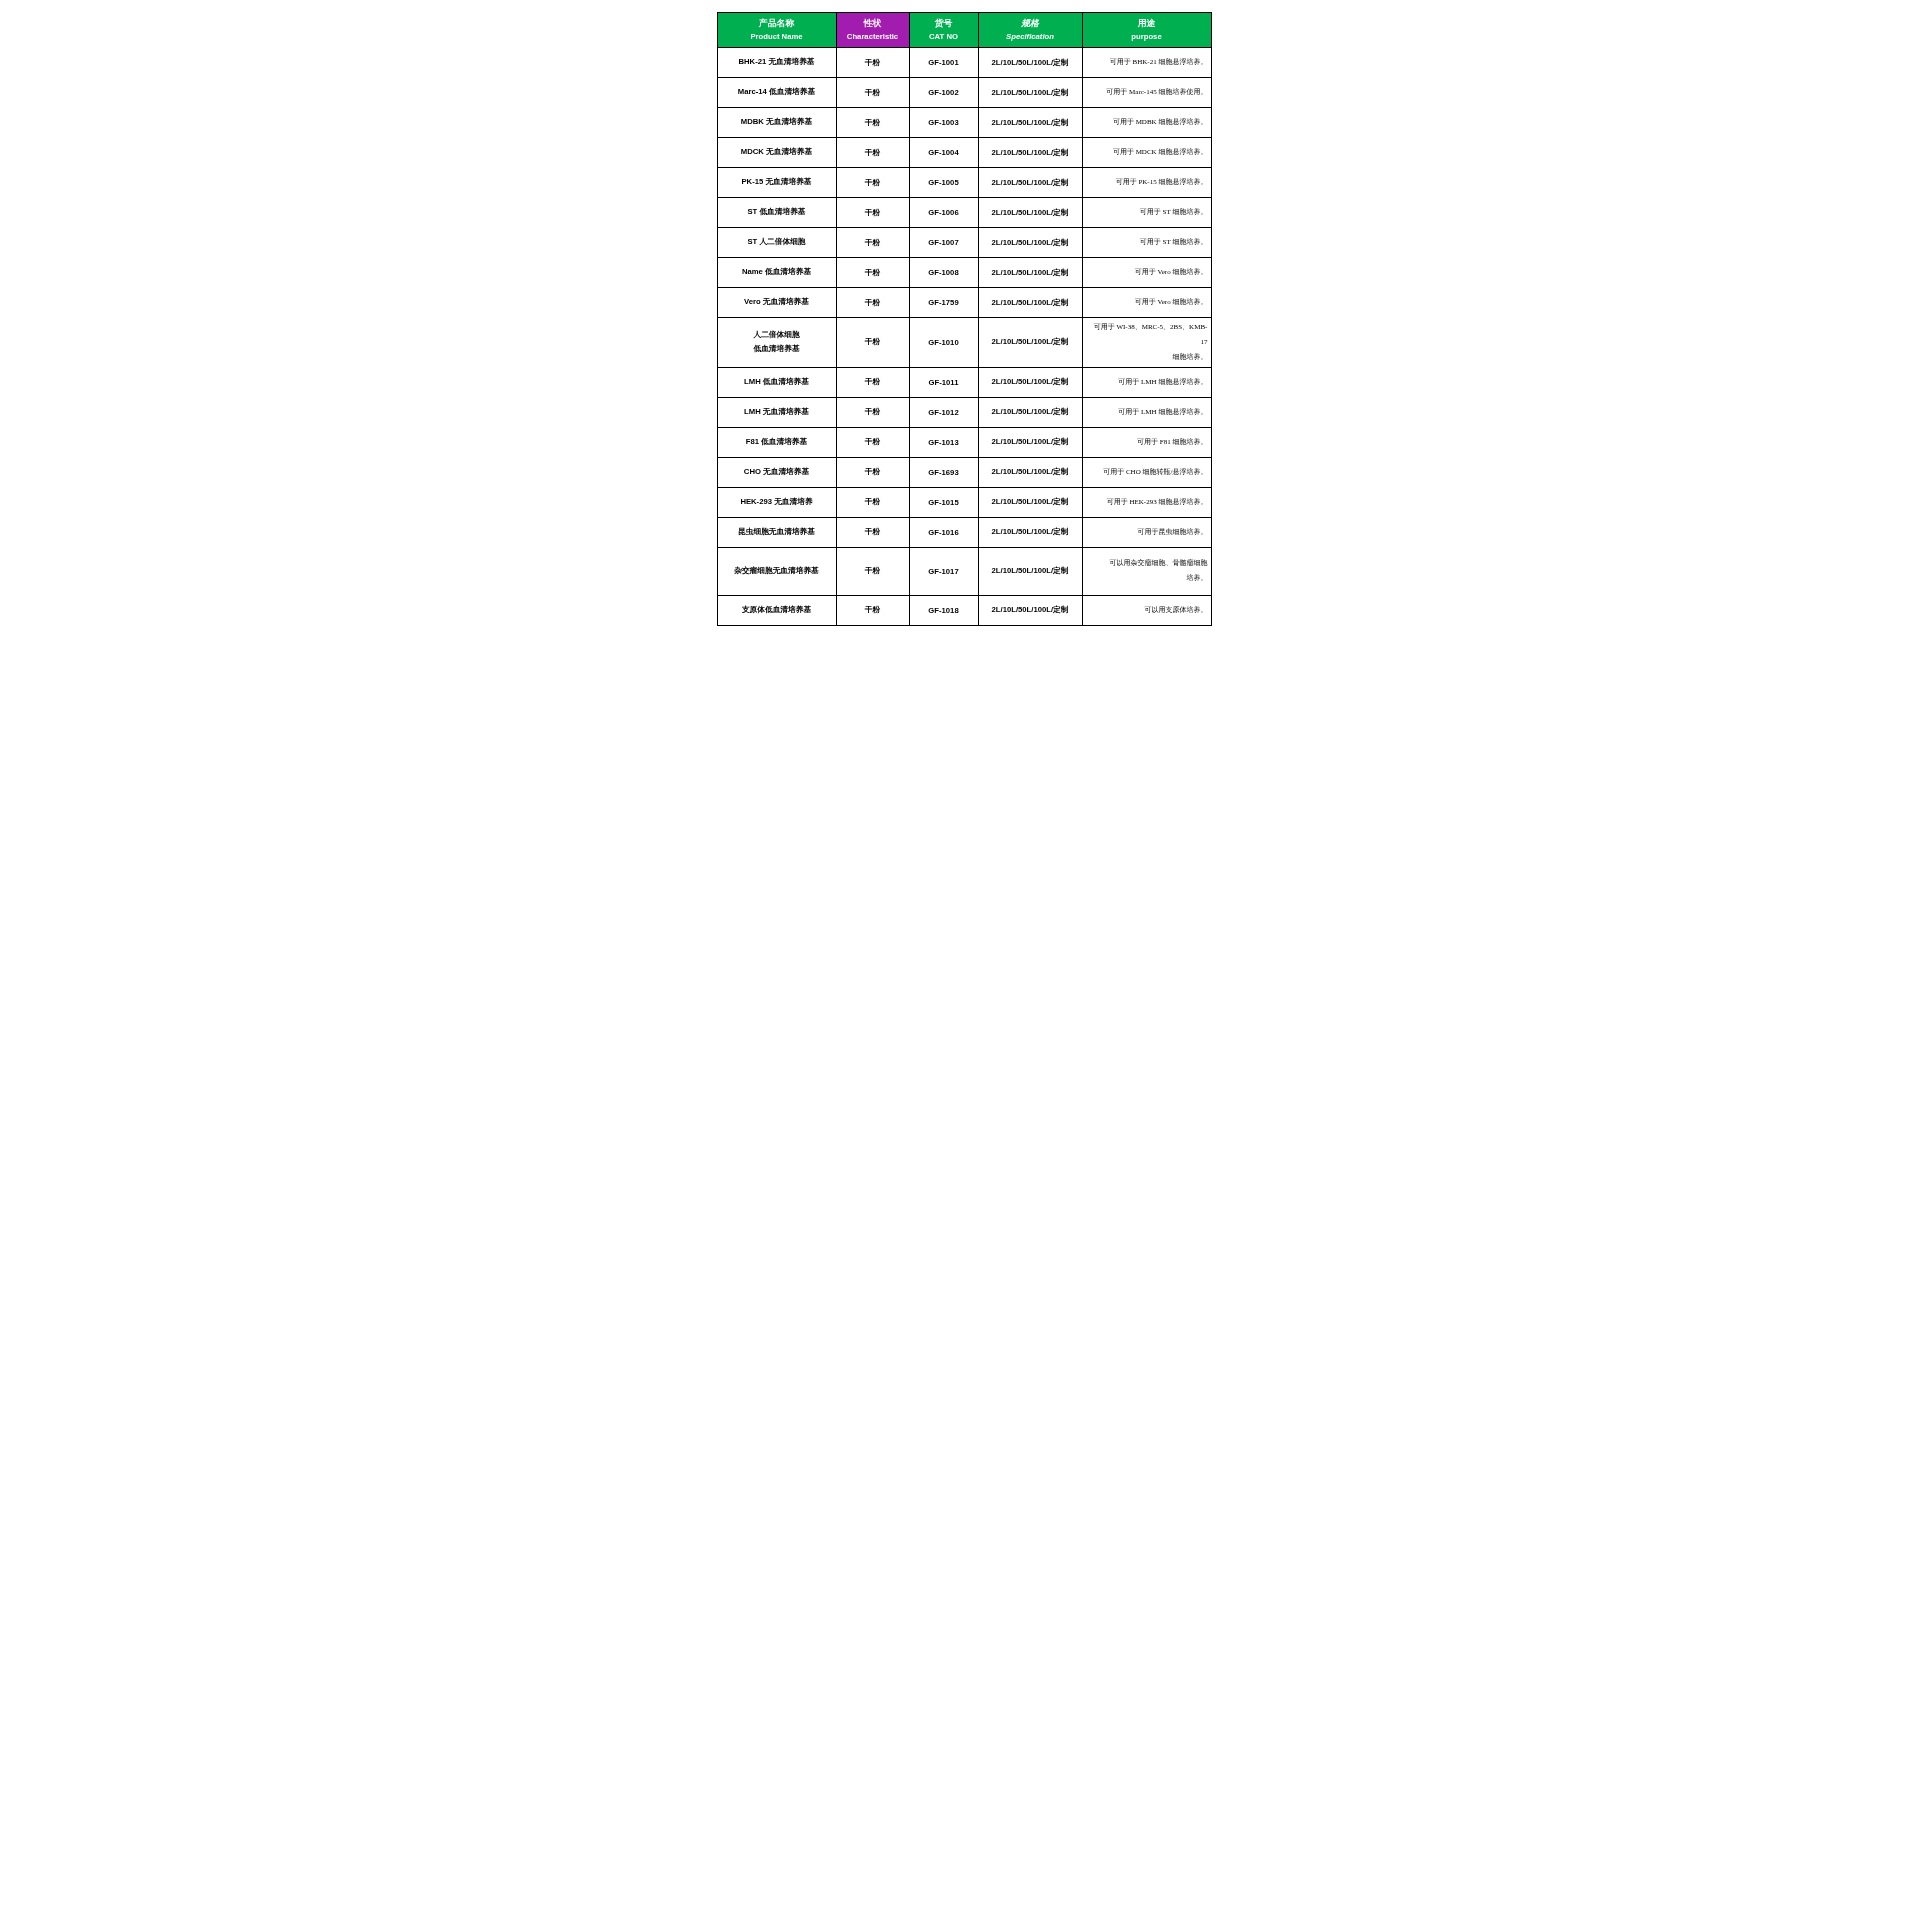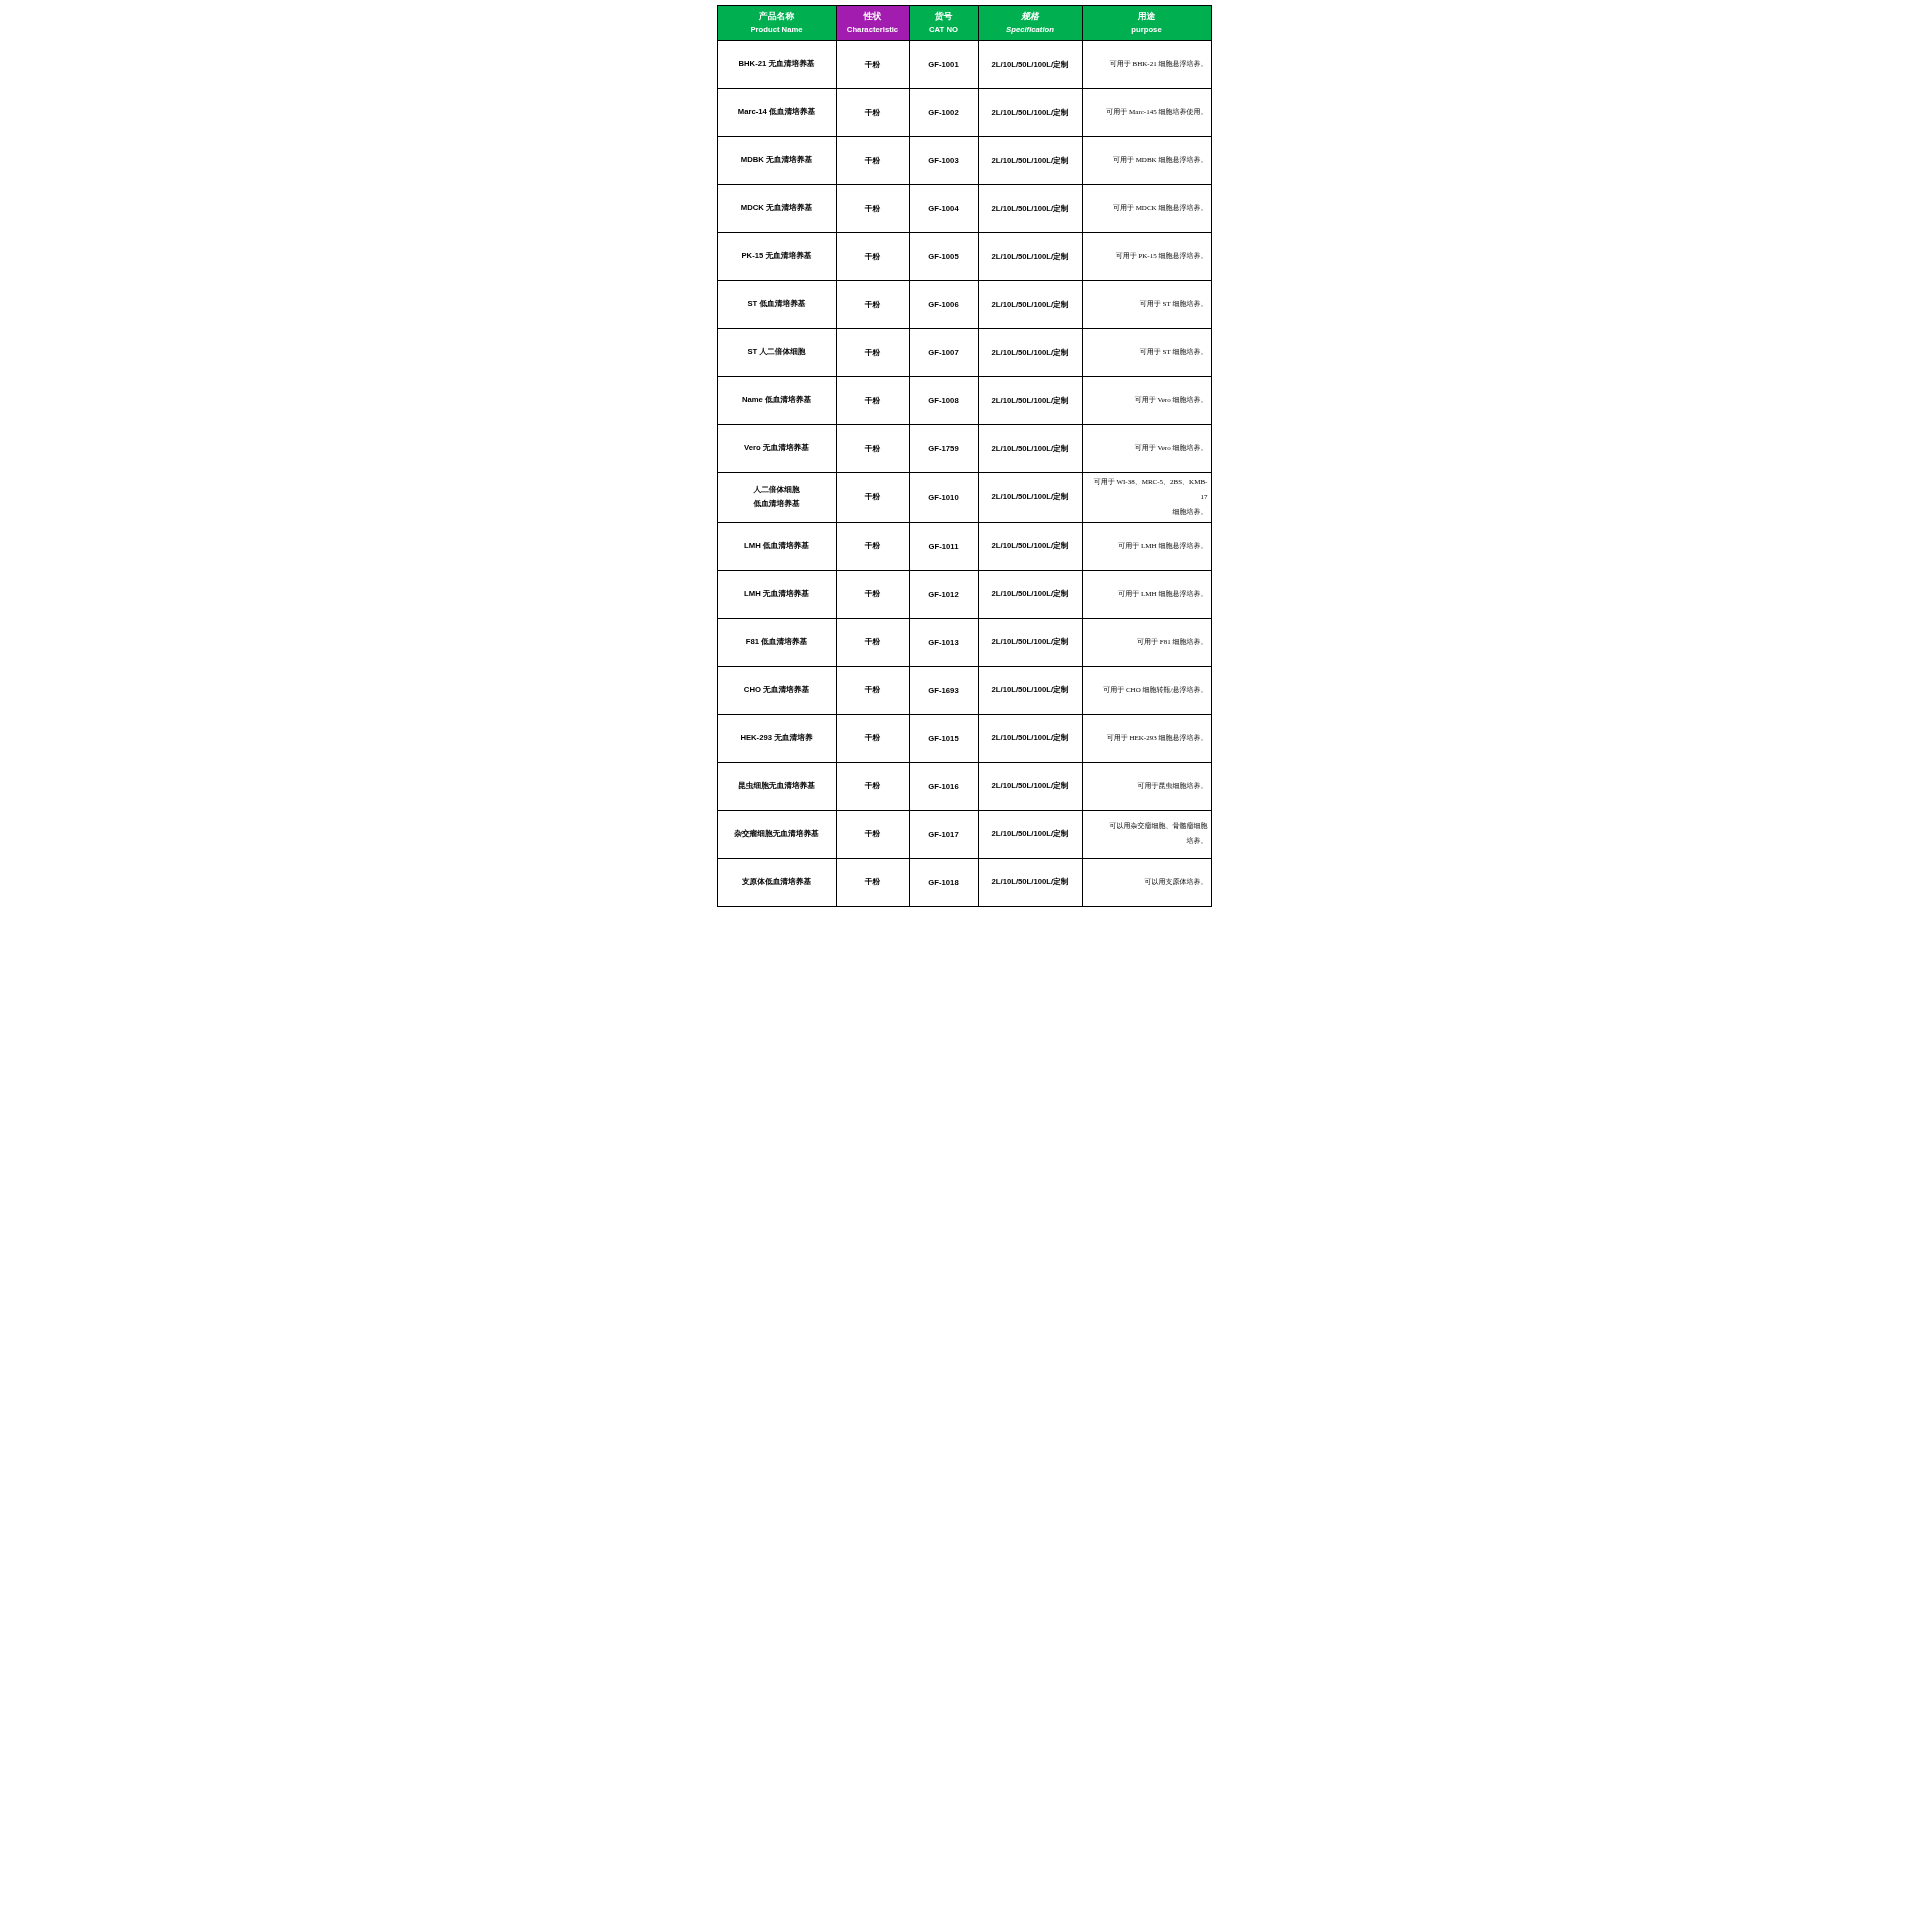--- a/index.html
+++ b/index.html
@@ -3,21 +3,21 @@
 <meta charset="utf-8">
 <title>Product Table</title>
 <style>
   html, body {
     margin: 0;
     padding: 0;
     background: #ffffff;
   }
   .page {
     width: 493px;
-    margin: 5px auto;
+    margin: 12px auto;
     font-family: "Liberation Sans", "DejaVu Sans", sans-serif;
     color: #000000;
   }
   table.product-table {
     width: 493px;
     border-collapse: collapse;
     table-layout: fixed;
     border: 0.8px solid #000000;
   }
   th, td {
@@ -40,21 +40,21 @@
     font-size: 8.9px;
     font-weight: 700;
     line-height: 1.25;
   }
   .th-en {
     font-size: 7.7px;
     font-weight: 700;
     line-height: 1.25;
     margin-top: 2.7px;
   }
-  tbody tr { height: 48px; }
+  tbody tr { height: 30px; }
   tbody tr.tall { height: 48px; }
   td.c-name {
     font-weight: 700;
     font-size: 7.7px;
     line-height: 1.9;
     white-space: pre-line;
     padding: 0 2.3px;
   }
   td.c-char, td.c-cat, td.c-spec {
     font-weight: 700;

